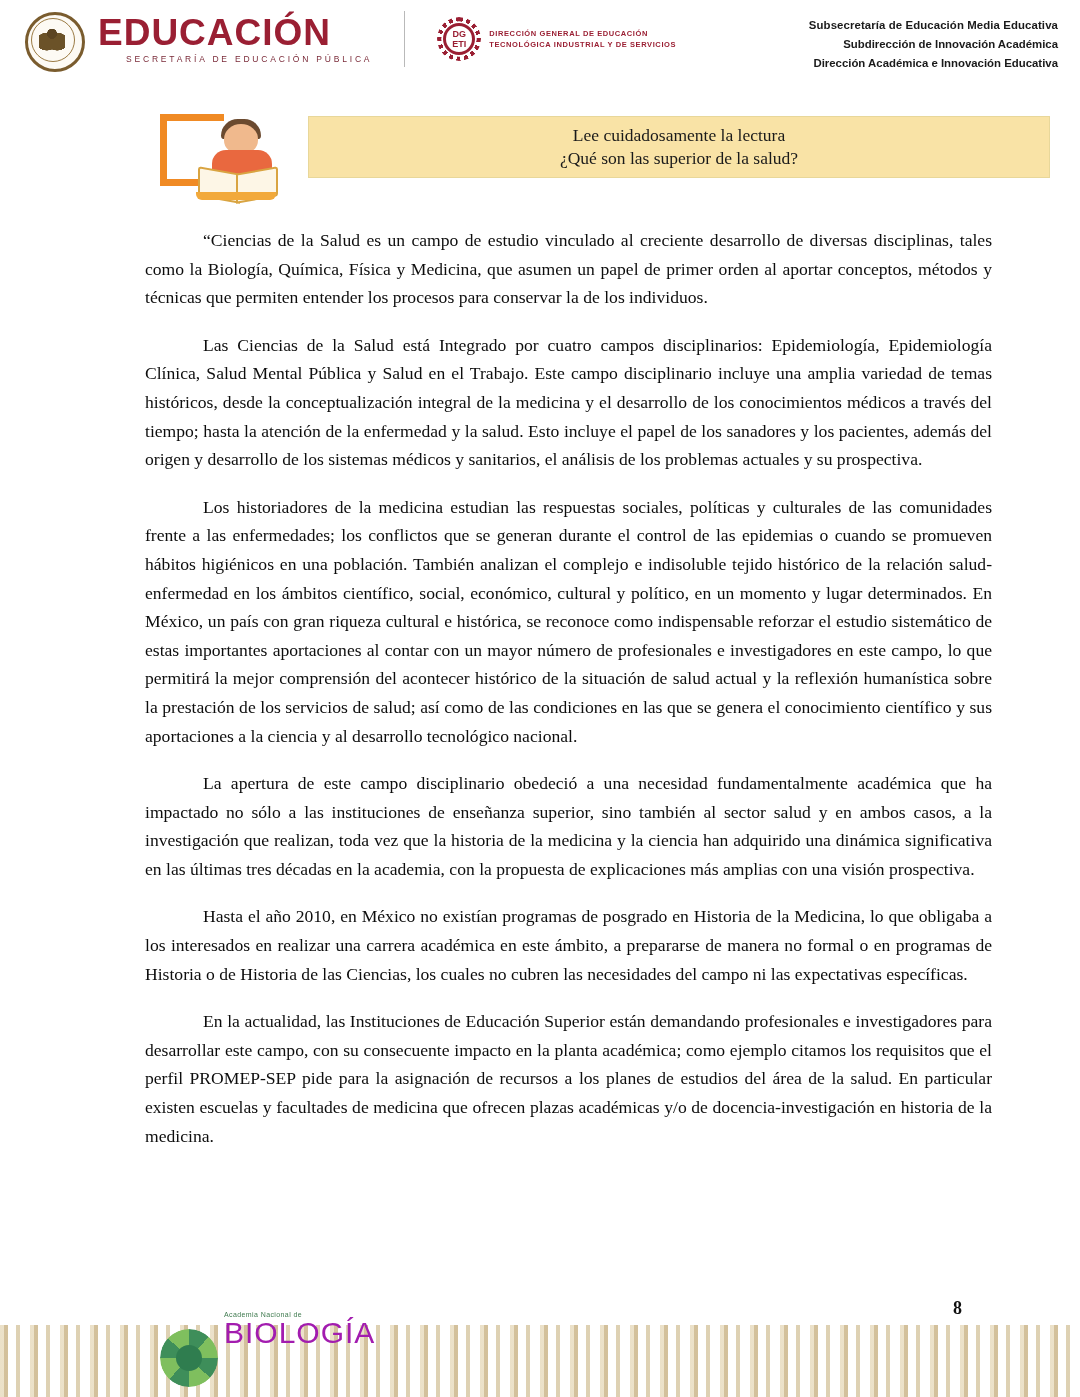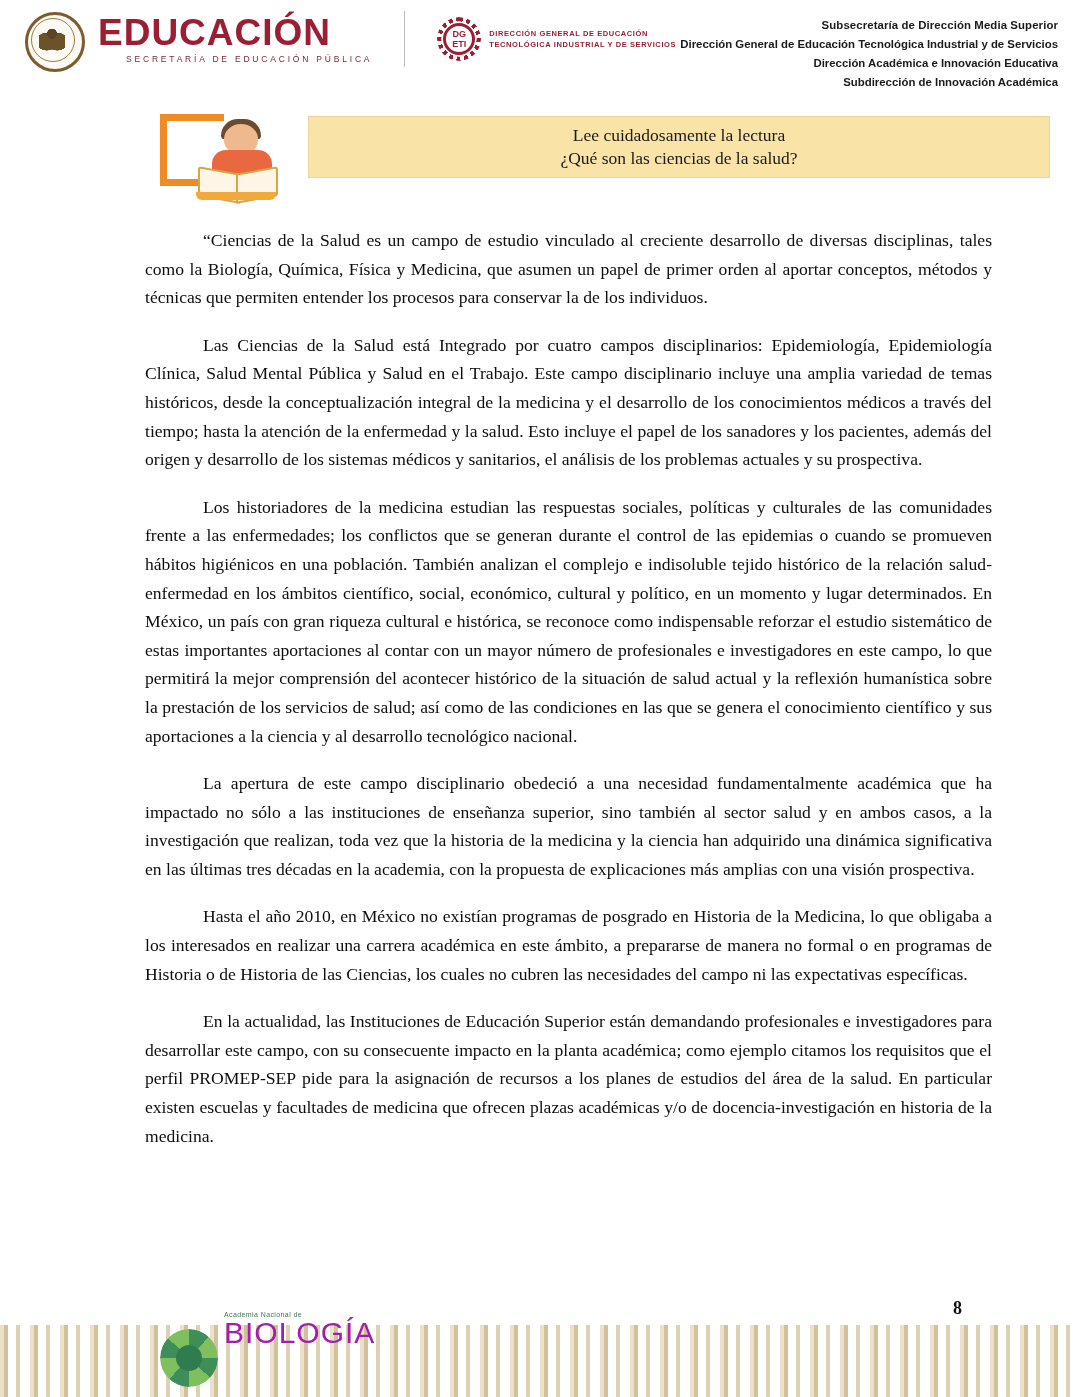--- a/index.html
+++ b/index.html
@@ -349,40 +349,39 @@
         <div class="inner">DG ETI</div>
       </div>
       <div class="dgeti-text">
         <div>DIRECCIÓN GENERAL DE EDUCACIÓN</div>
         <div>TECNOLÓGICA INDUSTRIAL Y DE SERVICIOS</div>
       </div>
     </div>
   </div>
 
   <div class="header-right">
-    <div class="l1">Subsecretaría de Dirección Media Superior</div>
-    <div>Dirección General de Educación Tecnológica Industrial y de Servicios</div>
+    <div class="l1">Subsecretaría de Educación Media Educativa</div>
+    <div>Subdirección de Innovación Académica</div>
     <div>Dirección Académica e Innovación Educativa</div>
-    <div>Subdirección de Innovación Académica</div>
   </div>
 </div>
 
 <div class="banner-row">
   <div class="reader-illustration">
     <div class="frame"></div>
     <div class="hair"></div>
     <div class="head"></div>
     <div class="body"></div>
     <div class="book-l"></div>
     <div class="book-r"></div>
     <div class="book-base"></div>
   </div>
   <div class="instruction-box">
     <div class="line">Lee cuidadosamente la lectura</div>
-    <div class="line">¿Qué son las ciencias de la salud?</div>
+    <div class="line">¿Qué son las superior de la salud?</div>
   </div>
 </div>
 
 <div class="content">
   <p>“Ciencias de la Salud es un campo de estudio vinculado al creciente desarrollo de diversas disciplinas, tales como la Biología, Química, Física y Medicina, que asumen un papel de primer orden al aportar conceptos, métodos y técnicas que permiten entender los procesos para conservar la   de los individuos.</p>
   <p>Las Ciencias de la Salud está Integrado por cuatro campos disciplinarios: Epidemiología, Epidemiología Clínica, Salud Mental Pública y Salud en el Trabajo. Este campo disciplinario incluye una amplia variedad de temas históricos, desde la conceptualización integral de la medicina y el desarrollo de los conocimientos médicos a través del tiempo; hasta la atención de la enfermedad y la salud. Esto incluye el papel de los sanadores y los pacientes, además del origen y desarrollo de los sistemas médicos y sanitarios, el análisis de los problemas actuales y su prospectiva.</p>
   <p>Los historiadores de la medicina estudian las respuestas sociales, políticas y culturales de las comunidades frente a las enfermedades; los conflictos que se generan durante el control de las epidemias o cuando se promueven hábitos higiénicos en una población. También analizan el complejo e indisoluble tejido histórico de la relación salud-enfermedad en los ámbitos científico, social, económico, cultural y político, en un momento y lugar determinados. En México, un país con gran riqueza cultural e histórica, se reconoce como indispensable reforzar el estudio sistemático de estas importantes aportaciones al contar con un mayor número de profesionales e investigadores en este campo, lo que permitirá la mejor comprensión del acontecer histórico de la situación de salud actual y la reflexión humanística sobre la prestación de los servicios de salud; así como de las condiciones en las que se genera el conocimiento científico y sus aportaciones a la ciencia y al desarrollo tecnológico nacional.</p>
   <p>La apertura de este campo disciplinario obedeció a una necesidad fundamentalmente académica que ha impactado no sólo a las instituciones de enseñanza superior, sino también al sector salud y en ambos casos, a la investigación que realizan, toda vez que la historia de la medicina y la ciencia han adquirido una dinámica significativa en las últimas tres décadas en la academia, con la propuesta de explicaciones más amplias con una visión prospectiva.</p>
   <p>Hasta el año 2010, en México no existían programas de posgrado en Historia de la Medicina, lo que obligaba a los interesados en realizar una carrera académica en este ámbito, a prepararse de manera no formal o en programas de Historia o de Historia de las Ciencias, los cuales no cubren las necesidades del campo ni las expectativas específicas.</p>
   <p>En la actualidad, las Instituciones de Educación Superior están demandando profesionales e investigadores para desarrollar este campo, con su consecuente impacto en la planta académica; como ejemplo citamos los requisitos que el perfil PROMEP-SEP pide para la asignación de recursos a los planes de estudios del área de la salud. En particular existen escuelas y facultades de medicina que ofrecen plazas académicas y/o de docencia-investigación en historia de la medicina.</p>

